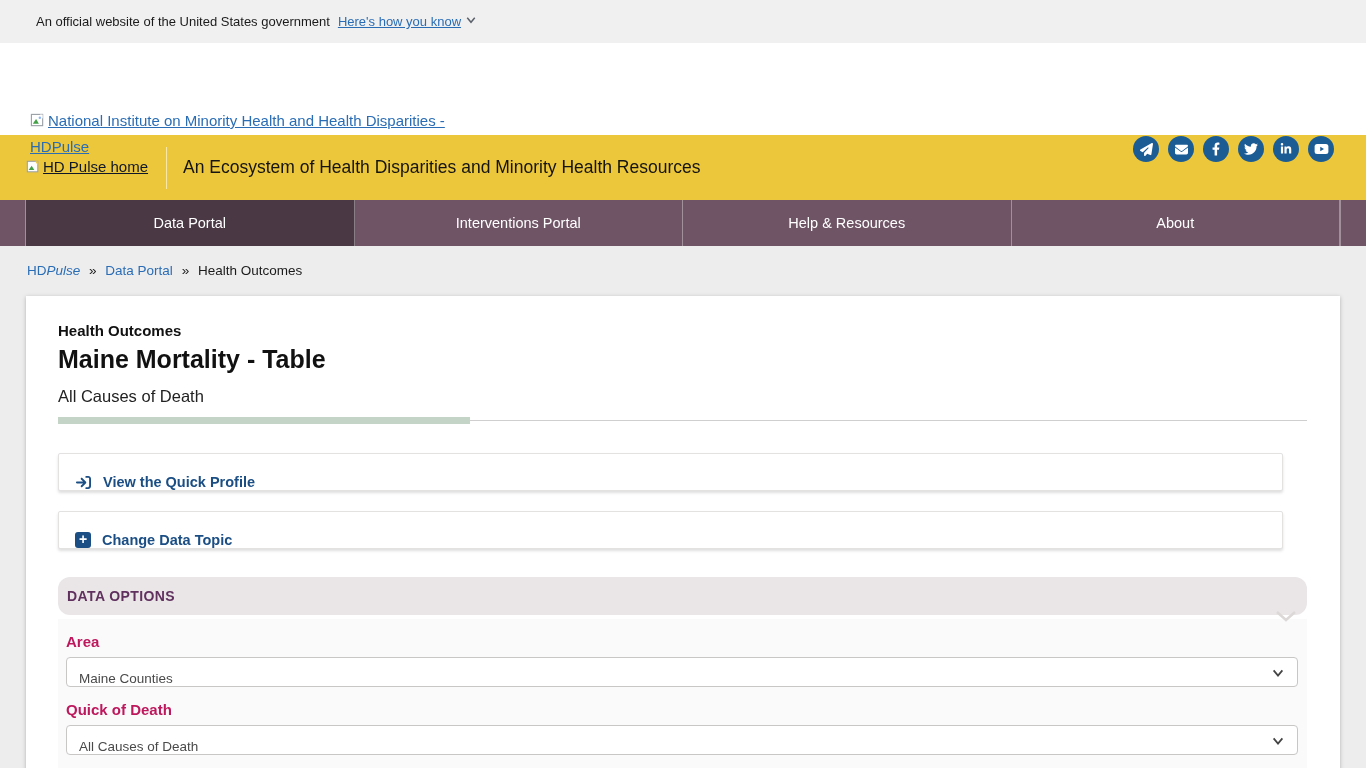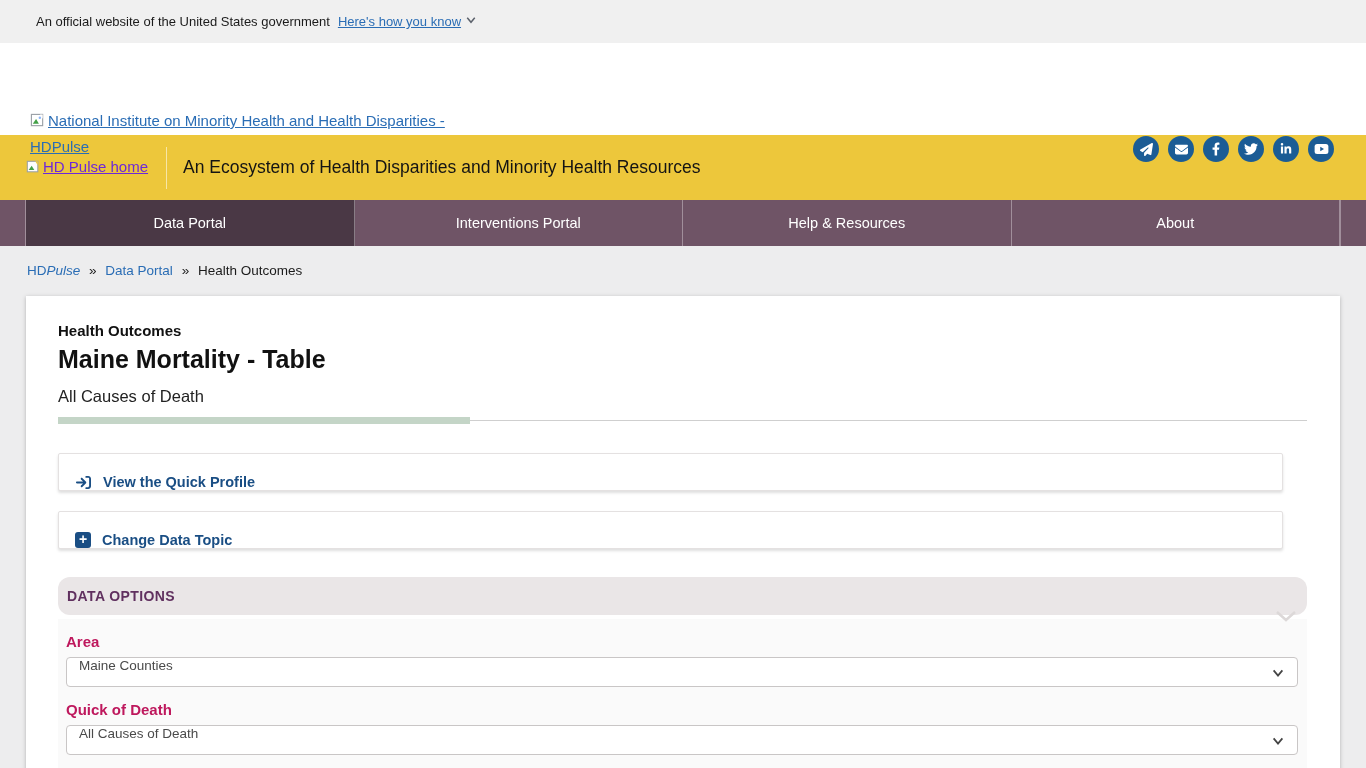--- a/index.html
+++ b/index.html
@@ -13,21 +13,21 @@
 
   
   .site-header { height:92px; background:#ffffff; position:relative; }
   .logo-link { position:absolute; left:30px; top:66px; width:440px; font-size:15px; line-height:1.6; color:#2a6db5; text-decoration:underline; cursor:pointer; }
   .broken-img { display:inline-block; vertical-align:-2px; margin-right:3px; }
   .social-row { position:absolute; right:32px; top:93px; display:flex; gap:9px; }
   .social-circle { width:26px; height:26px; border-radius:50%; background:#1b5c95; display:flex; align-items:center; justify-content:center; cursor:pointer; }
 
   
   .hero-band { height:65px; background:#edc73b; display:flex; align-items:center; padding-left:26px; }
-  .hero-home { font-size:15px; color:#6d28d9; text-decoration:underline; cursor:pointer; white-space:nowrap; }
+  .hero-home { font-size:15px; color:#0f172a; text-decoration:underline; cursor:pointer; white-space:nowrap; }
   .hero-divider { width:1px; height:42px; background:rgba(255,255,255,0.55); margin:0 16px 0 18px; }
   .hero-tagline { font-size:17.5px; color:#141414; }
 
   
   .main-nav { height:46px; background:#6f5466; display:flex; }
   .nav-spacer-left { width:26px; border-right:1px solid rgba(255,255,255,0.35); }
   .nav-spacer-right { width:26px; border-left:1px solid rgba(255,255,255,0.35); }
   .nav-tab { flex:1; display:flex; align-items:center; justify-content:center; color:#ffffff; font-size:14.5px; cursor:pointer; border-right:1px solid rgba(255,255,255,0.35); }
   .nav-tab:first-of-type { border-left:none; }
   .nav-tab.active { background:#4a3845; }
@@ -53,21 +53,21 @@
   .action-label { font-size:14.5px; font-weight:bold; color:#1a4e84; margin-left:11px; }
   .plus-box { width:16px; height:16px; background:#1a4e84; border-radius:3px; color:#fff; font-size:14px; font-weight:bold; line-height:15px; text-align:center; }
 
   .data-options-bar { position:relative; margin-top:28px; height:38px; background:#eae6e7; display:flex; align-items:center; padding-left:9px;border-radius:12px; }
   .data-options-title { font-size:14px; font-weight:bold; letter-spacing:0.4px; color:#60305f; }
   .bar-caret { position:absolute; right:10px; bottom:-11px; }
 
   .options-panel { margin-top:4px; background:#fafafa; padding:10px 9px 20px 8px; }
   .field-label { font-size:15px; font-weight:bold; color:#be185d; margin:14px 0 7px 0; }
   .field-label:first-child { margin-top:4px; }
-  .select-box { position:relative; height:30px; background:#fff; border:1px solid #c9c6c6; border-radius:4px; display:flex; align-items:flex-start; padding-left:12px; font-size:13.5px; color:#4a4a4a; cursor:pointer; }
+  .select-box { position:relative; height:30px; background:#fff; border:1px solid #c9c6c6; border-radius:4px; display:flex; align-items:flex-end; padding-left:12px; font-size:13.5px; color:#4a4a4a; cursor:pointer; }
   .select-chev { position:absolute; right:12px; top:8px; }
 </style>
 </head>
 <body>
 
 <div class="gov-banner">
   <span>An official website of the United States government</span>
   <a class="how-link">Here's how you know</a>
   <span class="chev">
     <svg width="12" height="12" viewBox="0 0 16 16">

